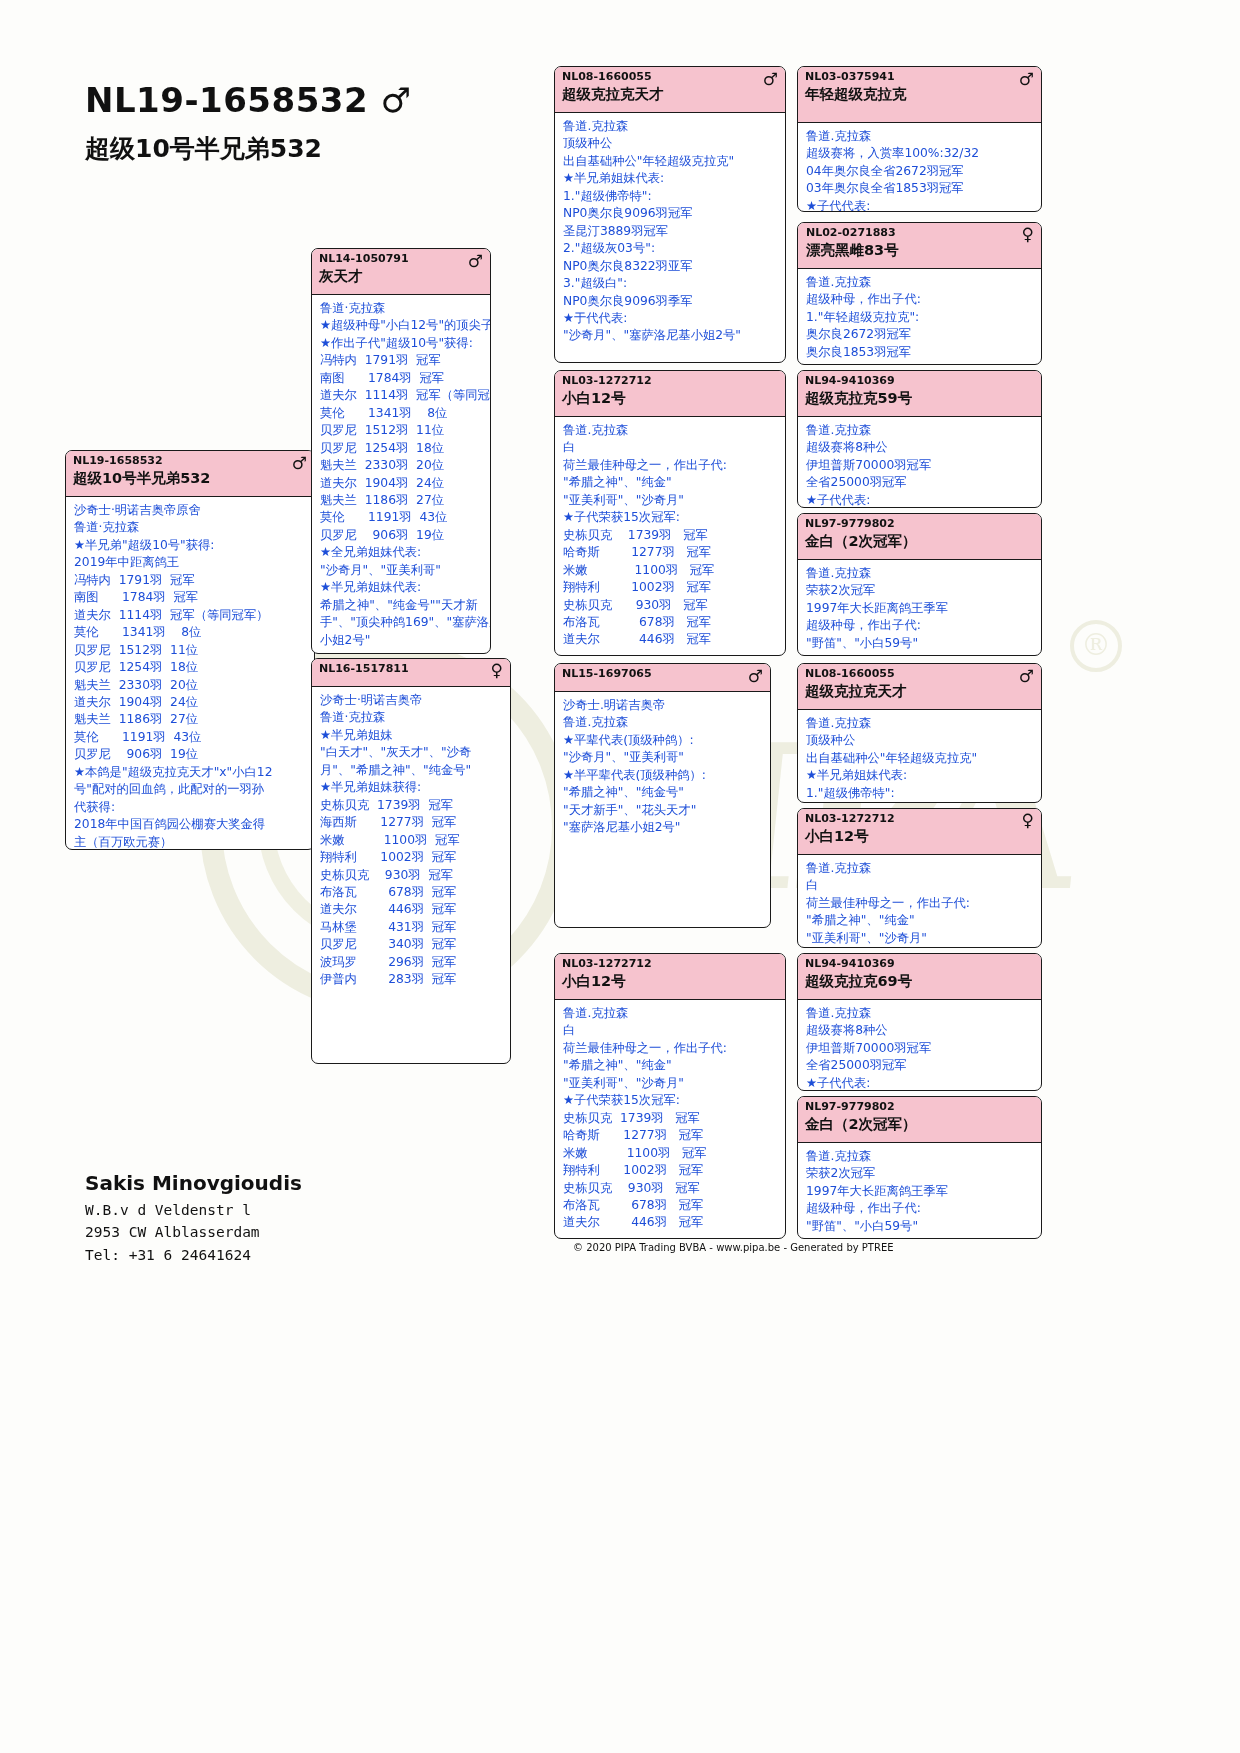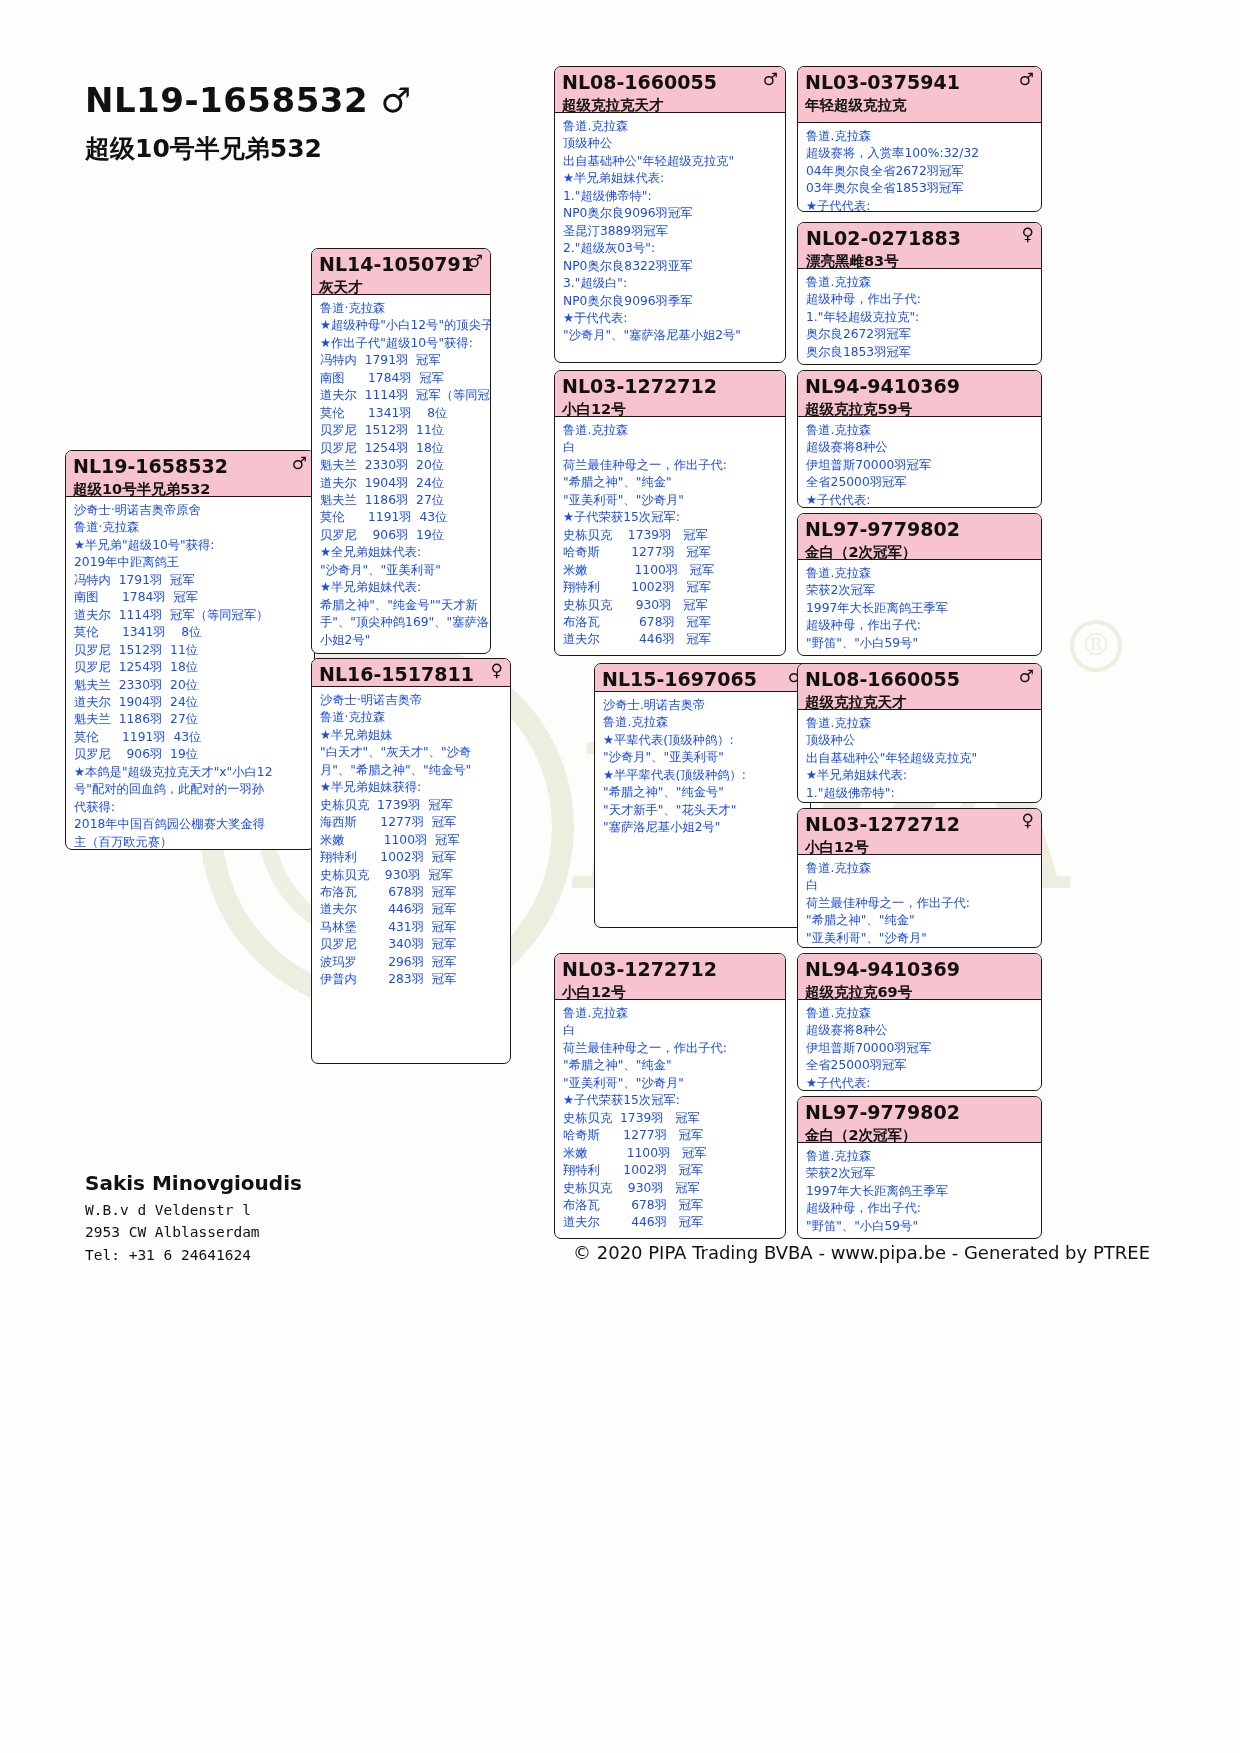--- a/index.html
+++ b/index.html
@@ -69,21 +69,21 @@
     overflow:hidden;
   }
   .card-head{
     background:#f6c3ce;
     border-bottom:1.5px solid #1a1a1a;
     padding:3px 7px 4px 7px;
     position:relative;
     box-sizing:border-box;
   }
   .ring{
-    font-size:19px;font-weight:bold;color:#111;line-height:1.35;
+    font-size:11px;font-weight:bold;color:#111;line-height:1.35;
   }
   .name{
     font-size:14.5px;font-weight:bold;color:#111;line-height:1.35;
   }
   .sex{
     position:absolute;right:7px;top:4px;
     font-size:17px;color:#111;font-weight:bold;
     line-height:1;
   }
   .sex.f{top:3px;font-size:17px;}
@@ -97,21 +97,21 @@
 
   
   .footer-left{
     position:absolute;left:85px;top:1168px;
     font-size:16px;line-height:1.55;color:#111;
   }
   .footer-left .nm{font-weight:bold;font-size:20px;}
   .footer-left .addr{font-family:"DejaVu Sans Mono","Liberation Mono",monospace;font-size:14.5px;}
   .footer-right{
     position:absolute;left:573px;top:1242px;
-    font-size:18px;color:#111;
+    font-size:10px;color:#111;
   }
 </style>
 </head>
 <body>
 
 <div class="page">
 
   <div class="watermark">
     <div class="wm-ring"></div>
     <div class="wm-ring2"></div>
@@ -161,21 +161,21 @@
   </div>
 
   <div class="card" style="left:554px;top:370px;width:232px;height:286px;">
     <div class="card-head" style="height:46px;">
       <div class="ring">NL03-1272712</div>
       <div class="name">小白12号</div>
     </div>
     <div class="body"><span class="row">鲁道.克拉森</span><span class="row">白</span><span class="row">荷兰最佳种母之一，作出子代:</span><span class="row">"希腊之神"、"纯金"</span><span class="row">"亚美利哥"、"沙奇月"</span><span class="row">★子代荣获15次冠军:</span><span class="row">史栋贝克    1739羽   冠军</span><span class="row">哈奇斯        1277羽   冠军</span><span class="row">米嫩            1100羽   冠军</span><span class="row">翔特利        1002羽   冠军</span><span class="row">史栋贝克      930羽   冠军</span><span class="row">布洛瓦          678羽   冠军</span><span class="row">道夫尔          446羽   冠军</span></div>
   </div>
 
-  <div class="card" style="left:554px;top:663px;width:217px;height:265px;margin-left:40px;">
+  <div class="card" style="left:554px;top:663px;width:217px;height:265px;">
     <div class="card-head" style="height:28px;">
       <div class="ring">NL15-1697065</div>
       <div class="sex">♂</div>
     </div>
     <div class="body"><span class="row">沙奇士.明诺吉奥帝</span><span class="row">鲁道.克拉森</span><span class="row">★平辈代表(顶级种鸽）:</span><span class="row">"沙奇月"、"亚美利哥"</span><span class="row">★半平辈代表(顶级种鸽）:</span><span class="row">"希腊之神"、"纯金号"</span><span class="row">"天才新手"、"花头天才"</span><span class="row">"塞萨洛尼基小姐2号"</span></div>
   </div>
 
   <div class="card" style="left:554px;top:953px;width:232px;height:286px;">
     <div class="card-head" style="height:46px;">
       <div class="ring">NL03-1272712</div>

